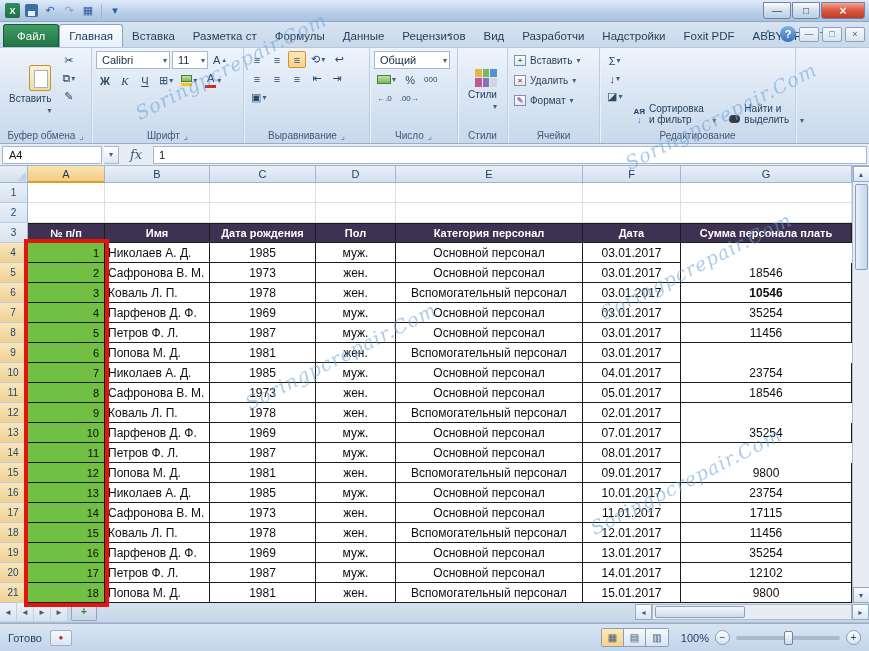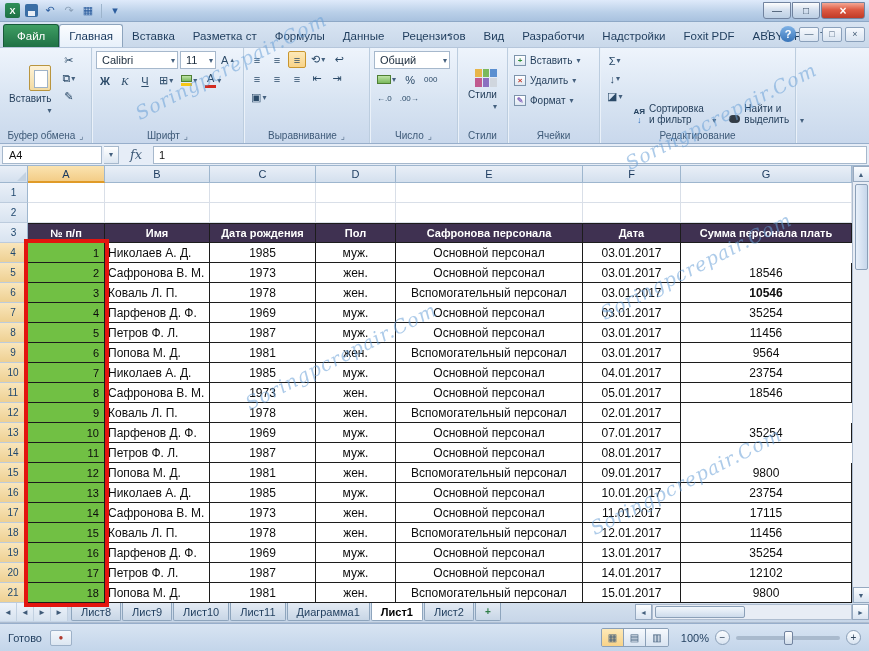--- a/index.html
+++ b/index.html
@@ -209,21 +209,21 @@
       </div>
       <div class="rg-label">
           <span>Буфер обмена</span>
           <span class="dlgl">⌟</span>
         </div>
     </div>
 
     <div class="rgroup" style="width:152px;">
       <div class="rg-body" style="flex-direction:column;gap:3px;">
         <div class="frow">
-          <div class="combo" style="width:82px;">
+          <div class="combo" style="width:74px;">
               <span>Calibri</span>
               <span class="caret">▾</span>
             </div>
           <div class="combo" style="width:36px;">
               <span>11</span>
               <span class="caret">▾</span>
             </div>
           <div class="mini-btn">
               <span>А</span>
               <span class="caret" style="font-size:6px;">▲</span>
@@ -463,21 +463,21 @@
           <div class="cell ec" style="width: 187px;"></div>
           <div class="cell ec" style="width: 98px;"></div>
           <div class="cell ec" style="width: 171px;"></div>
         </div>
         <div class="grow">
           <div class="rh">3</div>
           <div class="cell tc hc" style="width: 77px;">№ п/п</div>
           <div class="cell tc hc" style="width: 105px;">Имя</div>
           <div class="cell tc hc" style="width: 106px;">Дата рождения</div>
           <div class="cell tc hc" style="width: 80px;">Пол</div>
-          <div class="cell tc hc" style="width: 187px;">Сафронова персонала</div>
+          <div class="cell tc hc" style="width: 187px;">Категория персонал</div>
           <div class="cell tc hc" style="width: 98px;">Дата</div>
           <div class="cell tc hc" style="width: 171px;">Сумма персонала плать</div>
         </div>
         <div class="grow">
           <div class="rh sel">4</div>
           <div class="cell tc dc a-r green" style="width: 77px;">1</div>
           <div class="cell tc dc a-l" style="width: 105px;">Николаев А. Д.</div>
           <div class="cell tc dc a-c" style="width: 106px;">1985</div>
           <div class="cell tc dc a-c" style="width: 80px;">муж.</div>
           <div class="cell tc dc a-c" style="width: 187px;">Основной персонал</div>
@@ -524,21 +524,20 @@
           <div class="cell tc dc a-c" style="width: 171px;">11456</div>
         </div>
         <div class="grow">
           <div class="rh sel">9</div>
           <div class="cell tc dc a-r green" style="width: 77px;">6</div>
           <div class="cell tc dc a-l" style="width: 105px;">Попова М. Д.</div>
           <div class="cell tc dc a-c" style="width: 106px;">1981</div>
           <div class="cell tc dc a-c" style="width: 80px;">жен.</div>
           <div class="cell tc dc a-c" style="width: 187px;">Вспомогательный персонал</div>
           <div class="cell tc dc a-c" style="width: 98px;">03.01.2017</div>
-          <div class="cell tc dc a-c" style="width: 171px;">9564</div>
         </div>
         <div class="grow">
           <div class="rh sel">10</div>
           <div class="cell tc dc a-r green" style="width: 77px;">7</div>
           <div class="cell tc dc a-l" style="width: 105px;">Николаев А. Д.</div>
           <div class="cell tc dc a-c" style="width: 106px;">1985</div>
           <div class="cell tc dc a-c" style="width: 80px;">муж.</div>
           <div class="cell tc dc a-c" style="width: 187px;">Основной персонал</div>
           <div class="cell tc dc a-c" style="width: 98px;">04.01.2017</div>
           <div class="cell tc dc a-c" style="width: 171px;">23754</div>
@@ -658,29 +657,20 @@
       <div class="vspacer"></div>
       <div class="sbtn">▼</div>
     </div>
   </div>
 
   <div class="sheetbar">
     <div class="navbtn">◄</div>
     <div class="navbtn">◄</div>
     <div class="navbtn">►</div>
     <div class="navbtn" style="margin-right:3px;">►</div>
-    <div style="display:flex;">
-        <div class="stab">Лист8</div>
-        <div class="stab">Лист9</div>
-        <div class="stab">Лист10</div>
-        <div class="stab">Лист11</div>
-        <div class="stab">Диаграмма1</div>
-        <div class="stab active">Лист1</div>
-        <div class="stab">Лист2</div>
-      </div>
     <div class="instab">+</div>
     <div class="hscroll">
       <div class="hbtn">◄</div>
       <div class="htrack">
           <div class="hthumb"></div>
         </div>
       <div class="hbtn">►</div>
     </div>
   </div>
 

